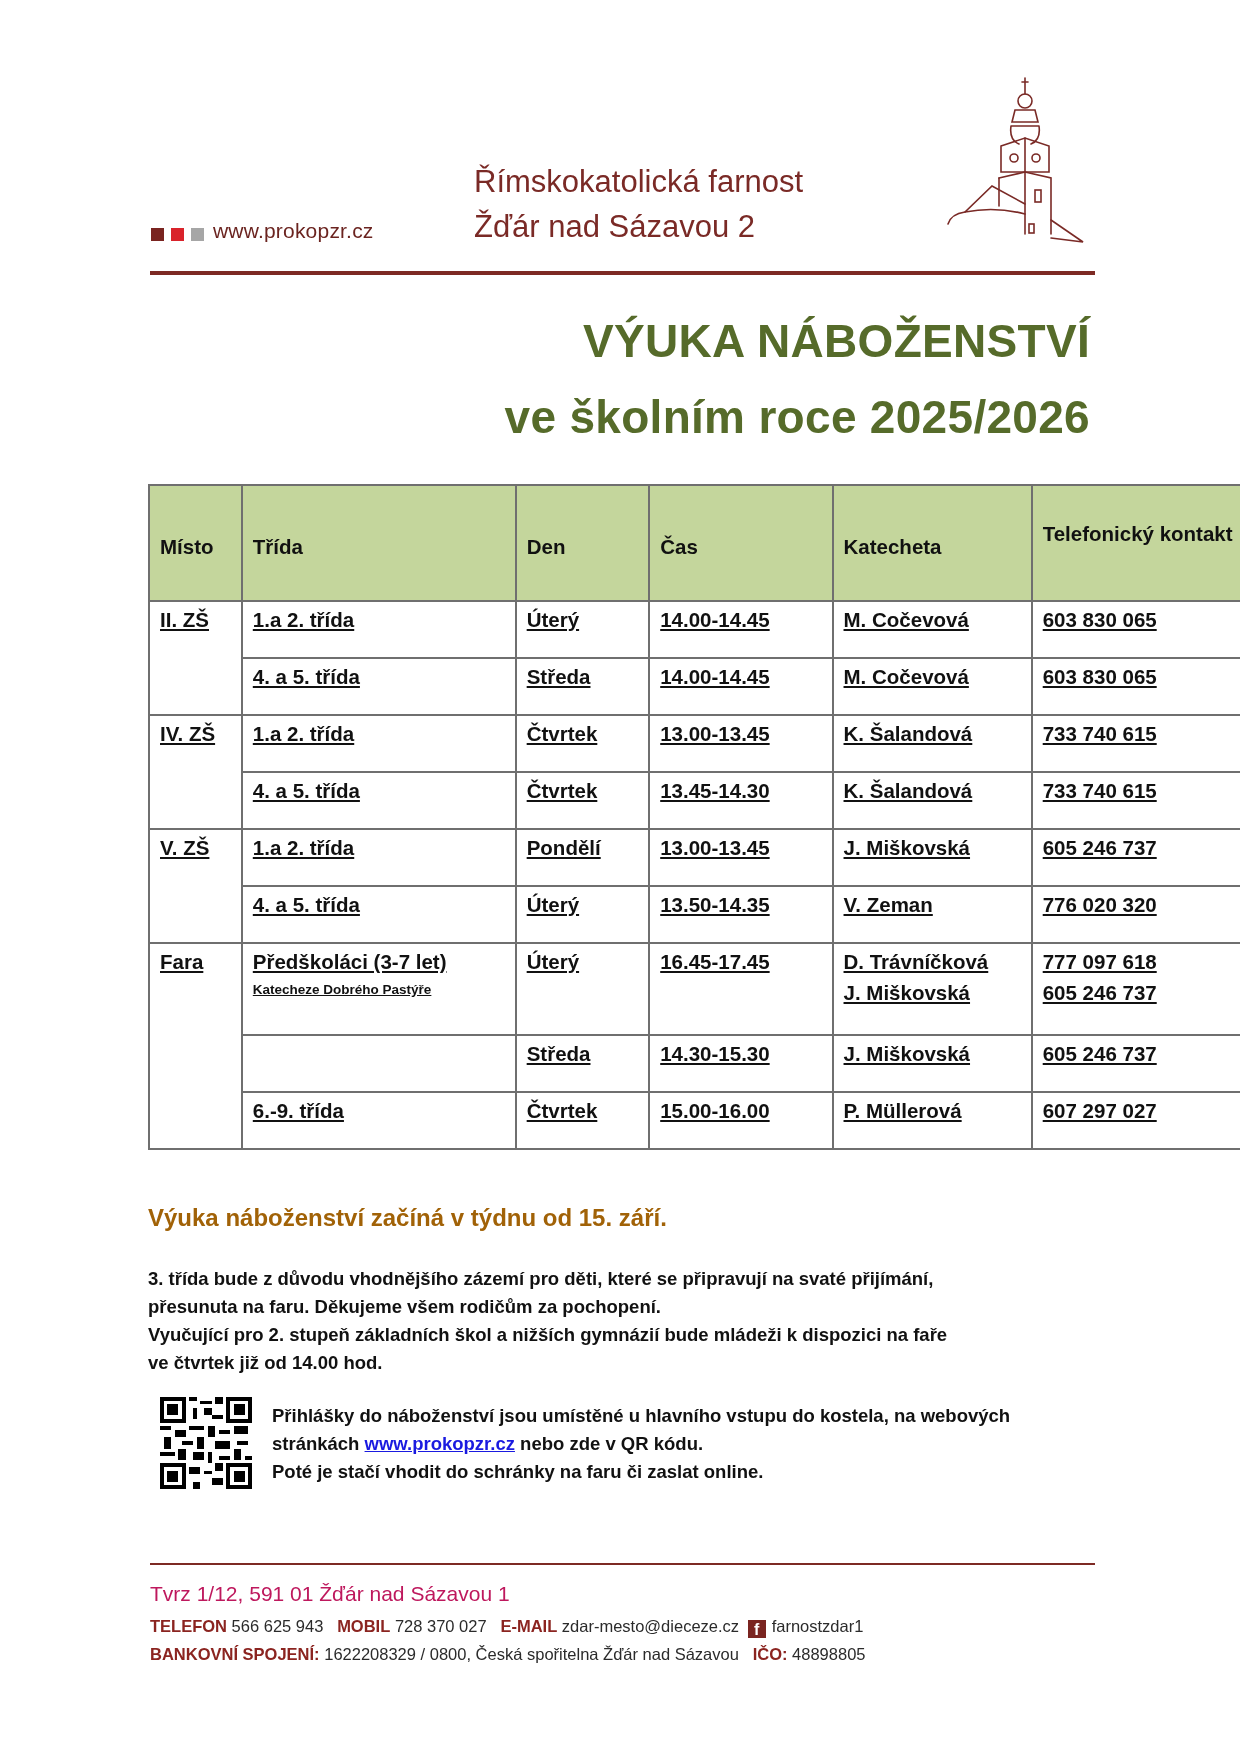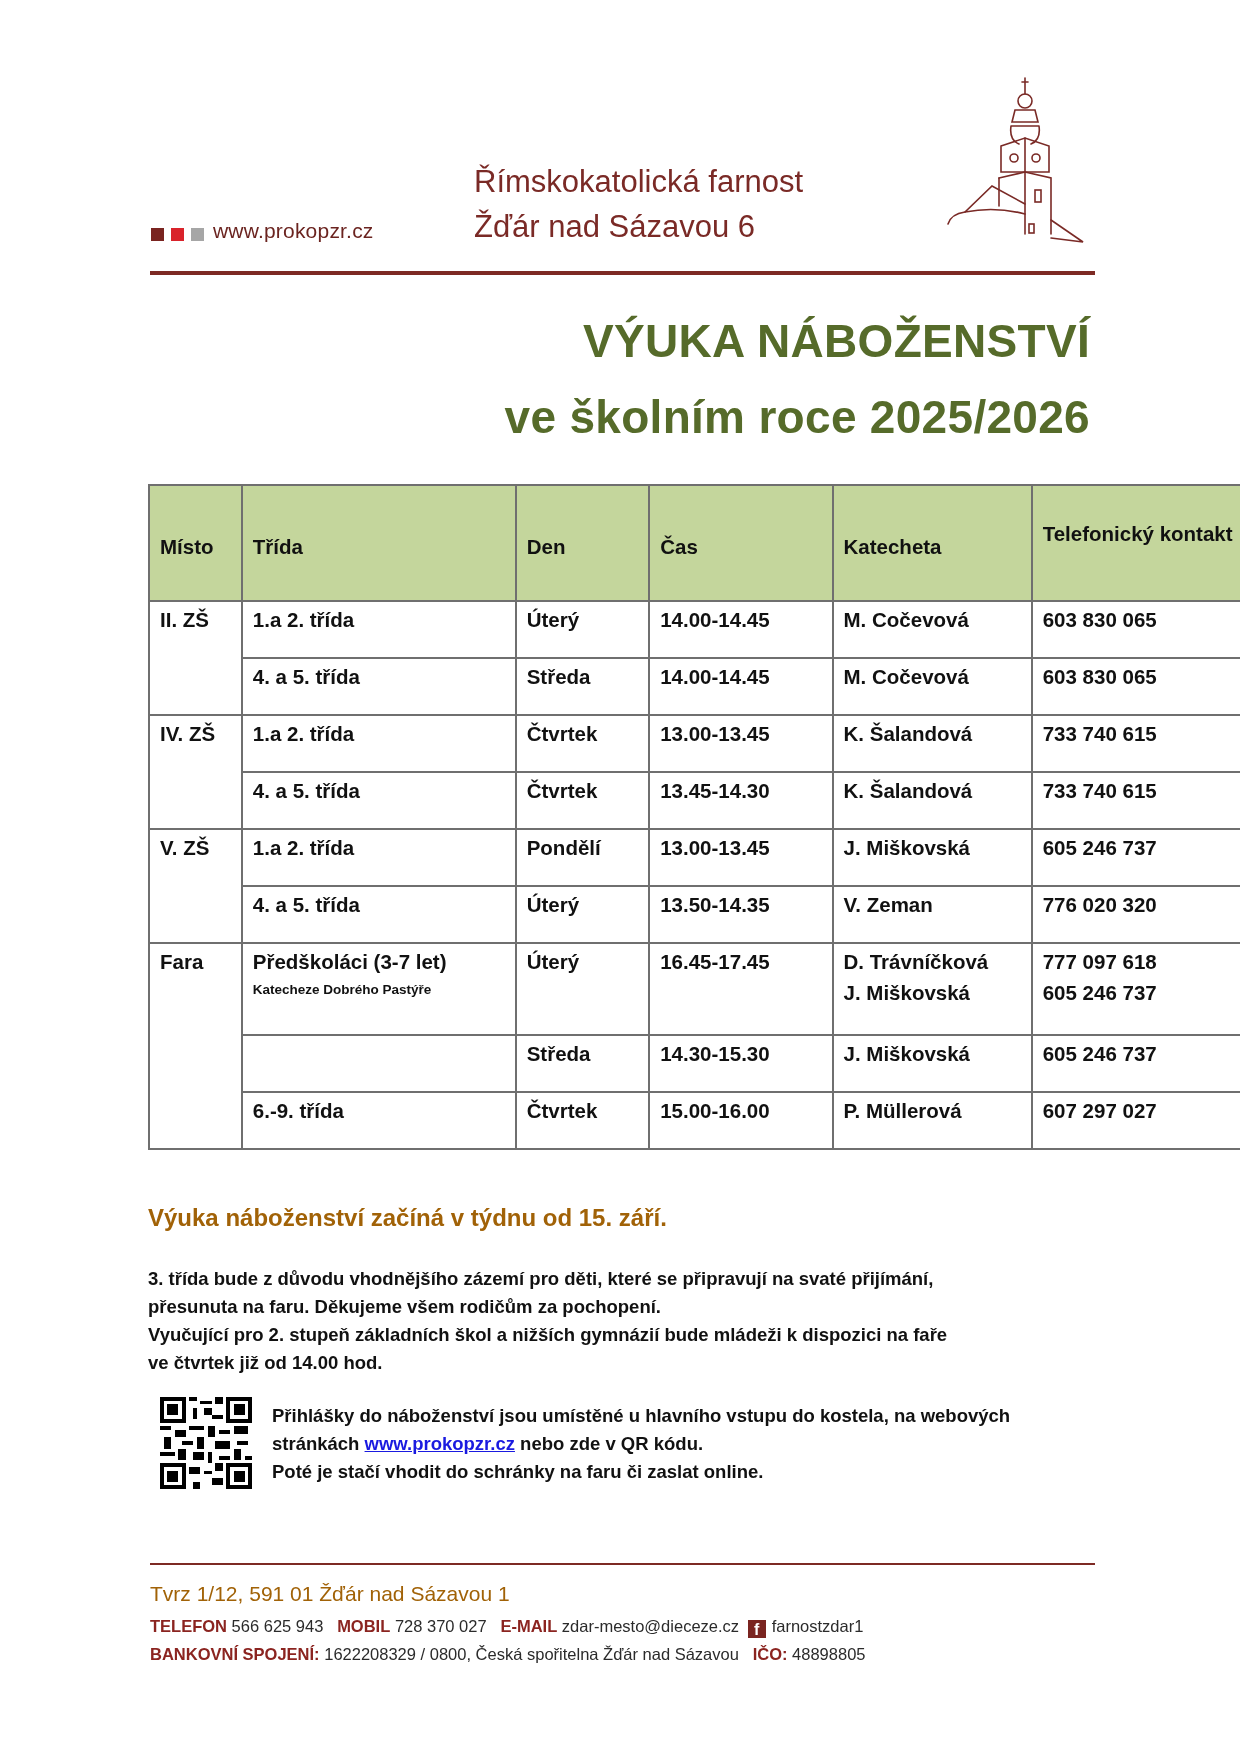--- a/index.html
+++ b/index.html
@@ -15,50 +15,50 @@
   .logo { left:935px; top:74px; width:150px; height:170px; }
 
   
   .title { right:150px; text-align:right; font-weight:bold; color:#566b2a; font-size:46px; line-height:1; letter-spacing:0.3px; }
 
   
   table.sched { position:absolute; left:148px; top:484px; width:1136px; border-collapse:collapse; font-weight:bold; font-size:20.5px; }
   table.sched td, table.sched th { border:2px solid #6f6f6f; vertical-align:top; padding:6px 10px 0 10px; text-align:left; }
   table.sched th { background:#c4d69c; height:78px; vertical-align:middle; font-weight:bold; padding-top:8px; }
   table.sched th.tel { vertical-align:top; padding-top:36px; }
-  table.sched td { height:49px; }
+  table.sched td { height:49px;text-decoration:underline; }
   table.sched td.nob { border-top:none; border-bottom:none; }
   table.sched td.nob-b { border-bottom:none; }
   table.sched td.nob-t { border-top:none; }
   .subnote { display:block; font-size:13.5px; font-weight:bold; margin-top:8px; }
   .line2 { display:block; margin-top:7px; }
 
   
   .start { left:148px; top:1204px; font-size:24px; font-weight:bold; color:#a16207; }
   .para { left:148px; top:1265px; font-size:18.5px; font-weight:bold; line-height:28px; width:900px; }
   .qr { left:160px; top:1397px; width:92px; height:92px; }
   .reg { left:272px; top:1402px; font-size:18.5px; font-weight:bold; line-height:28px; width:850px; }
   .reg a { color:#1a1ae0; text-decoration:underline; }
 
   
   .hr-bot { left:150px; top:1563px; width:945px; height:2px; background:#7d2a24; }
-  .addr { left:150px; top:1582px; font-size:21px; color:#a16207; }
+  .addr { left:150px; top:1582px; font-size:21px; color:#be185d; }
   .fline { left:150px; font-size:16.5px; color:#2b2b2b; white-space:nowrap; }
   .fline b { color:#8b2420; }
   .fb { display:inline-block; width:18px; height:18px; background:#7a2420; color:#fff; font-weight:bold; font-size:16px; text-align:center; line-height:20px; vertical-align:-3px; margin:0 6px 0 4px; }
 </style>
 </head>
 <body>
 
 <div class="sq" style="left:151px;background:#7a2420"></div>
 <div class="sq" style="left:171px;background:#d9232b"></div>
 <div class="sq" style="left:191px;background:#a6a6a6"></div>
 <div class="abs site">www.prokopzr.cz</div>
 <div class="abs parish" style="top:166px">Římskokatolická farnost</div>
-<div class="abs parish" style="top:211px">Žďár nad Sázavou 6</div>
+<div class="abs parish" style="top:211px">Žďár nad Sázavou 2</div>
 
 <svg class="abs logo" viewBox="0 0 150 170" fill="none" stroke="#7a2a26" stroke-width="1.6" stroke-linecap="round">
   <line x1="90" y1="4" x2="90" y2="20"></line>
     <line x1="87" y1="8" x2="93" y2="8"></line>
   <ellipse cx="90" cy="27" rx="7" ry="7"></ellipse>
   <path d="M80 36 L100 36 L103 48 L77 48 Z"></path>
   <path d="M76 52 Q74 66 84 70 M104 52 Q106 66 96 70 M76 52 L104 52"></path>
   <path d="M66 72 L90 64 L114 72 L114 98 L66 98 Z"></path>
   <circle cx="79" cy="84" r="4"></circle>
     <circle cx="101" cy="84" r="4"></circle>

